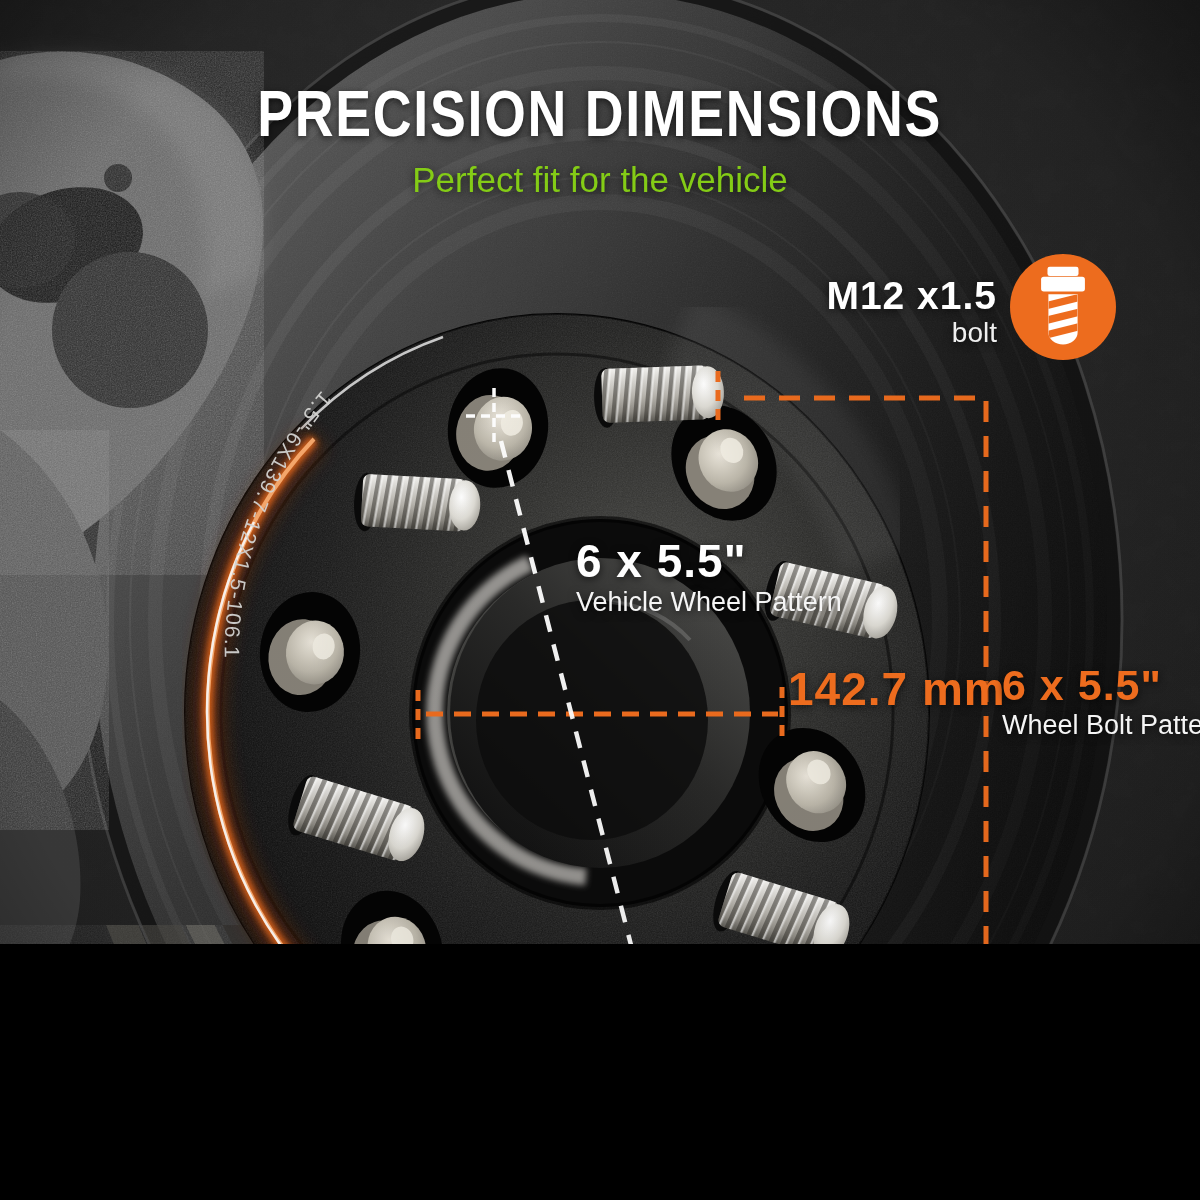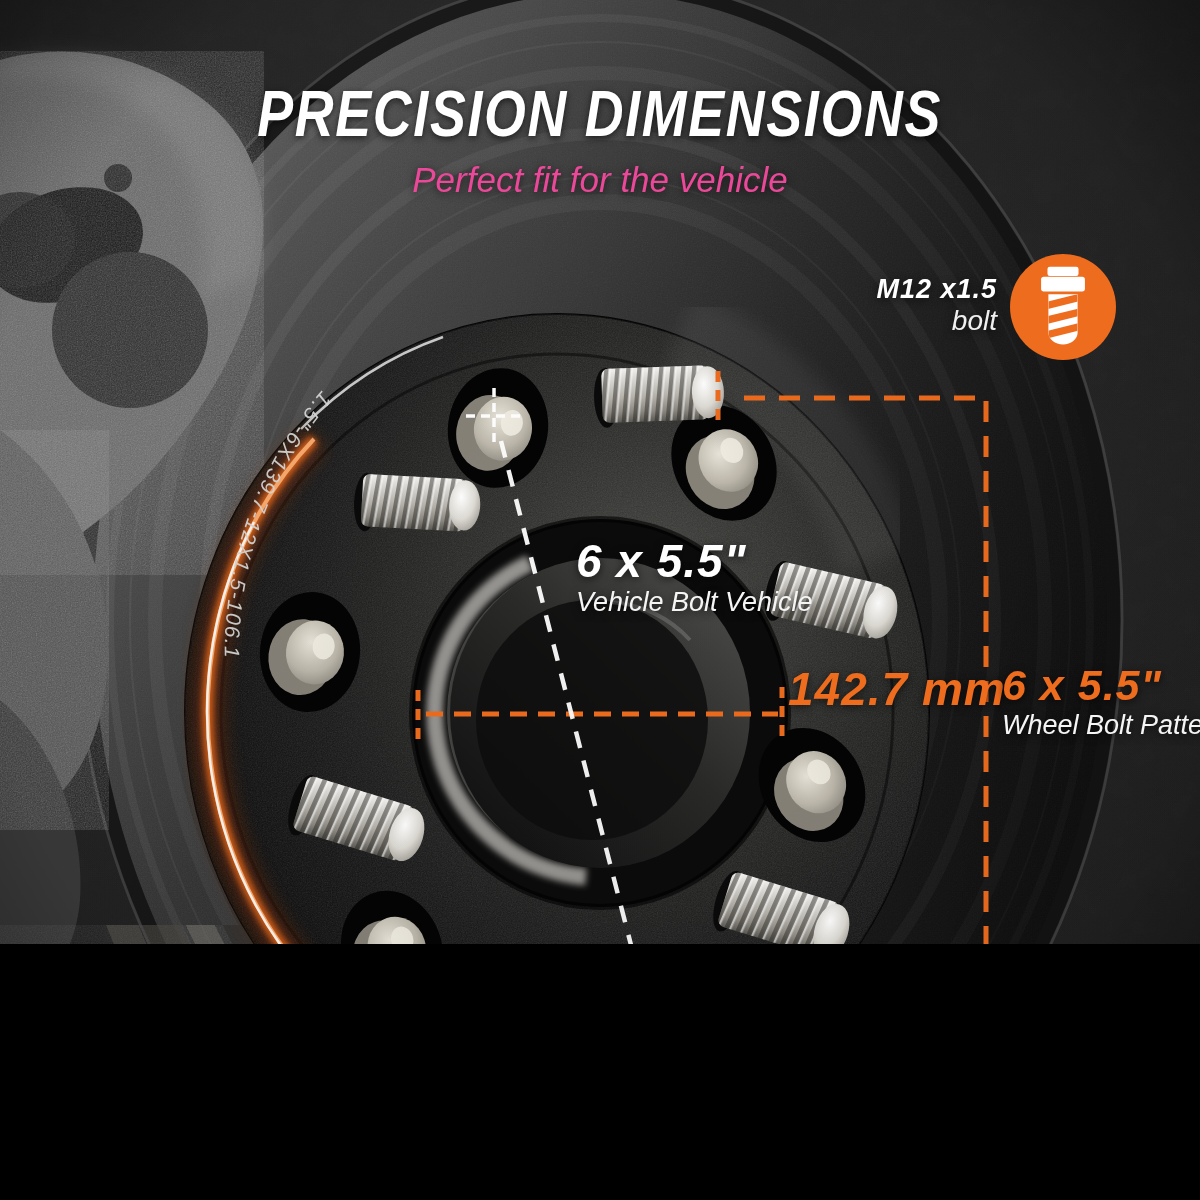--- a/index.html
+++ b/index.html
@@ -1,28 +1,28 @@
 <!DOCTYPE html>
 <html><head>
 <meta charset="utf-8">
 <style>
   html,body{margin:0;padding:0;background:#000;}
   .scene{position:relative;width:1200px;height:944px;overflow:hidden;
-         background:#1e1e1e;font-family:"Liberation Sans",sans-serif;font-style:italic;}
+         background:#1e1e1e;font-family:"Liberation Sans",sans-serif;}
   .scene svg.photo{position:absolute;inset:0;}
   .overlay{position:absolute;white-space:nowrap;}
   .shadowed{text-shadow:0 2px 8px rgba(0,0,0,.65);}
 
   .title-block{left:0;right:0;top:82px;text-align:center;color:#fff;}
   .title-line{display:inline-block;font-size:64px;font-weight:700;letter-spacing:2px;
               transform:scaleX(.84);transform-origin:center;line-height:1.0;}
-  .subtitle-line{font-size:35px;font-weight:400;color:#ec4899;margin-top:14px;}
+  .subtitle-line{font-size:35px;font-weight:400;color:#84cc16;margin-top:14px;}
 
   .bolt-spec{right:203px;top:276px;text-align:right;color:#fff;}
-  .bolt-size{font-size:27px;font-weight:700;letter-spacing:1px;line-height:1.0;}
+  .bolt-size{font-size:39px;font-weight:700;letter-spacing:1px;line-height:1.0;}
   .bolt-word{font-size:28px;font-weight:400;color:#efefef;line-height:1.0;margin-top:4px;}
 
   .bolt-badge{position:absolute;left:1010px;top:254px;width:106px;height:106px;border-radius:50%;
               background:#ED6C1E;display:flex;align-items:center;justify-content:center;}
 
   .vehicle-pattern{left:576px;top:538px;color:#fff;}
   .hub-centre{left:788px;top:666px;color:#ED6C1E;}
   .wheel-pattern{left:1002px;top:664px;color:#ED6C1E;}
   .co-value{font-size:46px;font-weight:700;letter-spacing:1px;line-height:1.0;}
   .co-value.sm{font-size:43px;}
@@ -275,21 +275,21 @@
       <g clip-path="url(#shaftClip)">
         <rect x="6" y="36" width="52" height="8" fill="#ED6C1E" transform="rotate(-14 32 40)"></rect>
         <rect x="6" y="52" width="52" height="8" fill="#ED6C1E" transform="rotate(-14 32 56)"></rect>
         <rect x="6" y="68" width="52" height="8" fill="#ED6C1E" transform="rotate(-14 32 72)"></rect>
       </g>
     </svg>
   </div>
 
   <div class="overlay vehicle-pattern shadowed">
     <div class="co-value">6 x 5.5"</div>
-    <div class="co-label white">Vehicle Bolt Vehicle</div>
+    <div class="co-label white">Vehicle Wheel Pattern</div>
   </div>
 
   <div class="overlay hub-centre shadowed">
     <div class="co-value">142.7 mm</div>
   </div>
 
   <div class="overlay wheel-pattern shadowed">
     <div class="co-value sm">6 x 5.5"</div>
     <div class="co-label white">Wheel Bolt Pattern</div>
   </div>

